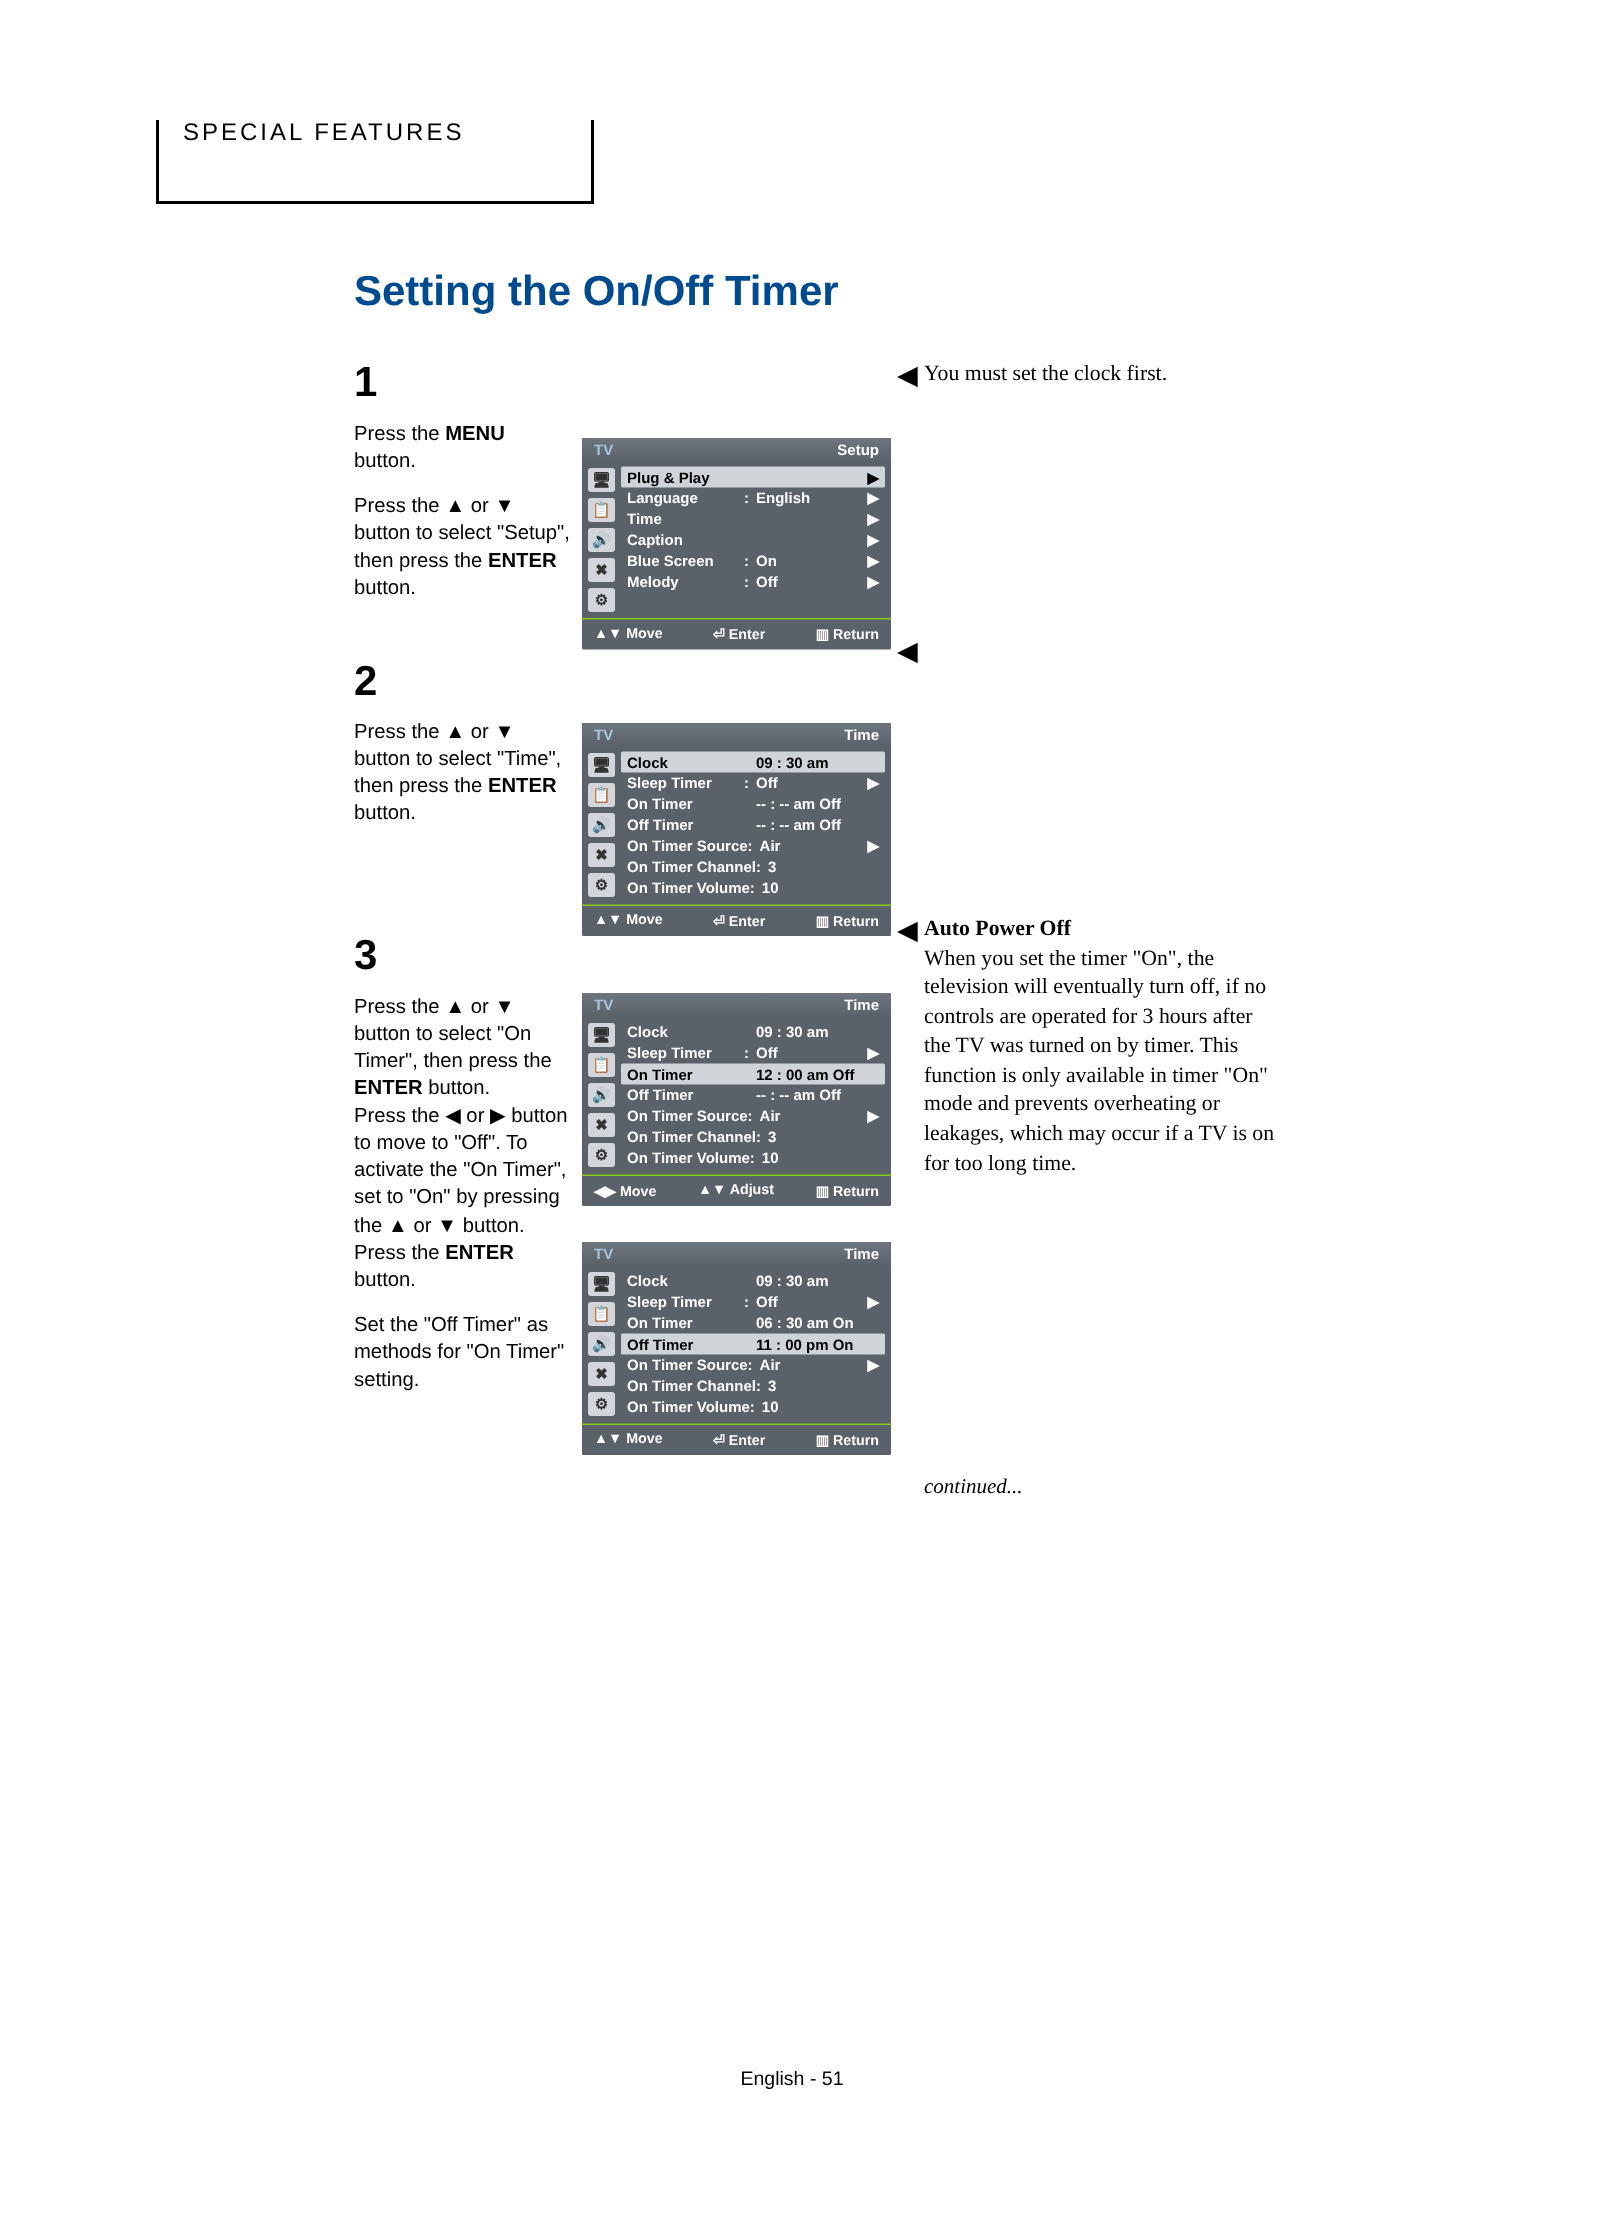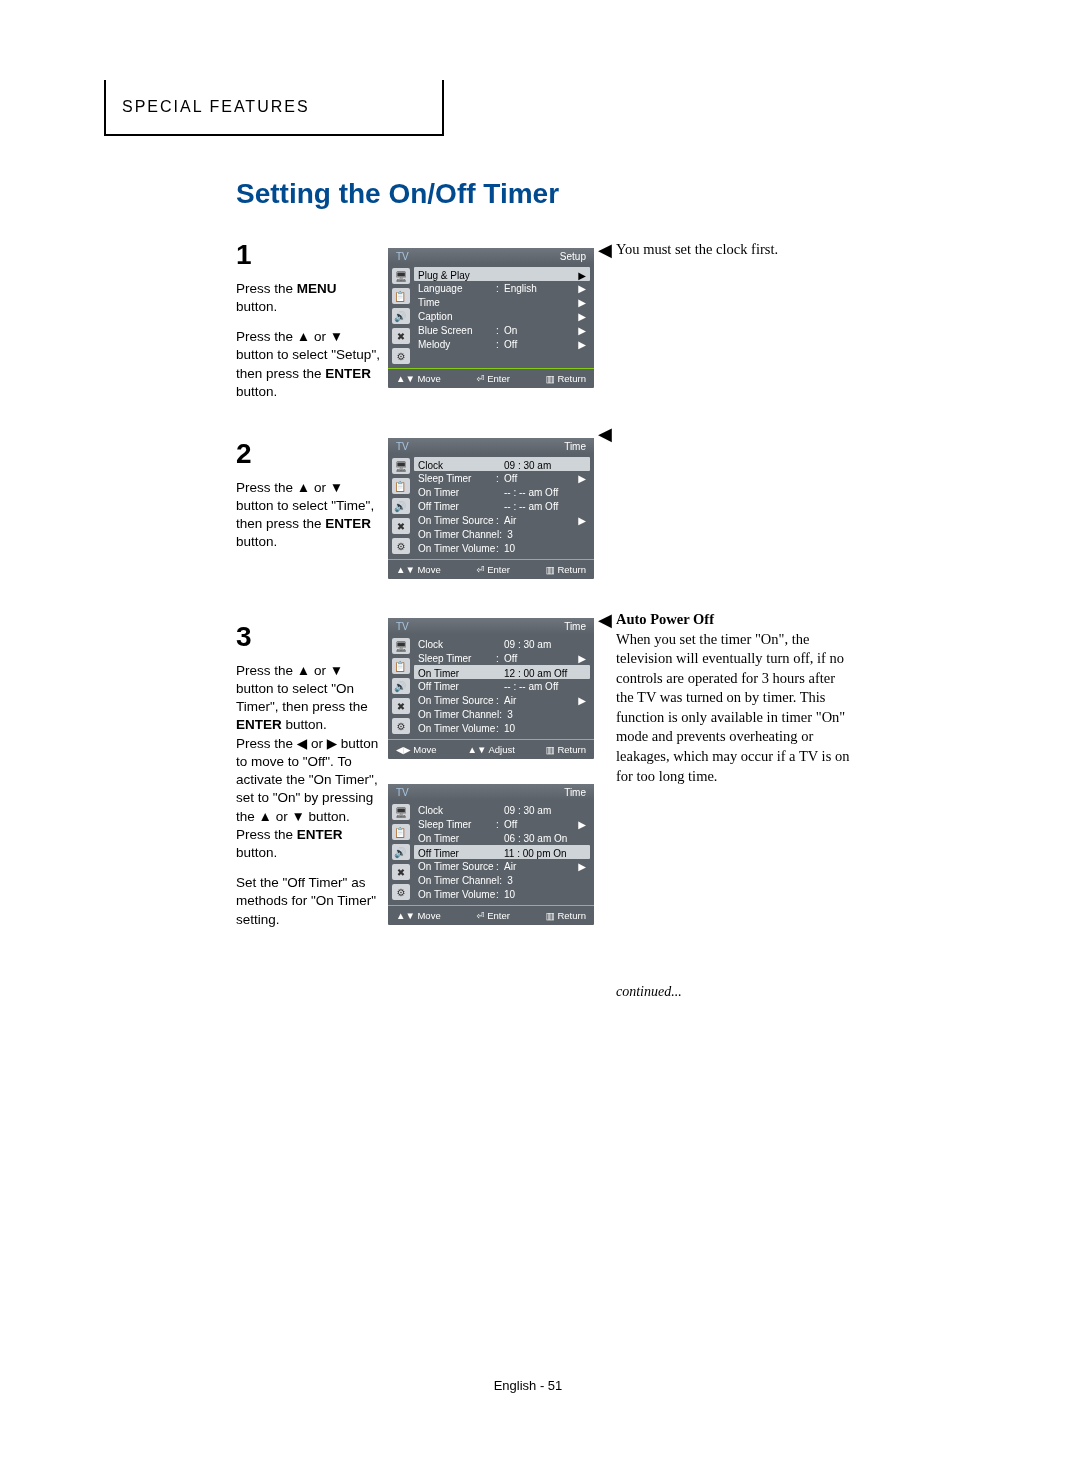--- a/index.html
+++ b/index.html
@@ -8,26 +8,26 @@
     height: 1478px;
     background: #fff;
     font-family: Arial, Helvetica, sans-serif;
     color: #000;
     position: relative;
   }
   .header-box {
     position: absolute;
     top: 80px;
     left: 104px;
-    width: 340px;
+    width: 292px;
     height: 56px;
     border: 2px solid #000;
     border-top: none;
     display: flex;
-    align-items: center;
+    align-items: flex-start;
     padding-left: 16px;
     font-variant: small-caps;
     letter-spacing: 2px;
     font-size: 16px;
   }
   .title {
     position: absolute;
     top: 178px;
     left: 236px;
     color: #004a8f;
@@ -42,23 +42,24 @@
   .step2 { top: 435px; }
   .step3 { top: 618px; }
 
   .tv {
     position: absolute;
     left: 388px;
     width: 206px;
     background: #5a6168;
     color: #fff;
     font-size: 11px;
-    font-weight: normal;
+    font-weight: bold;
     padding: 0;
     border-radius: 1px;
+    margin-top: 44px;
   }
   .tv .titlebar {
     display: flex; justify-content: space-between; align-items: center;
     padding: 3px 8px 2px 8px; font-size: 10px;
     background: linear-gradient(#6e757c, #5a6168);
   }
   .tv .titlebar .tvlabel { color: #a8c5e0; }
   .tv .body { display: flex; }
   .tv .iconcol { width: 24px; display: flex; flex-direction: column; gap: 4px; padding: 4px 0 4px 4px; }
   .tv .iconcol .ico { width: 18px; height: 16px; background: #d2d6da; border-radius: 2px; display:flex; align-items:center; justify-content:center; font-size:10px; color:#333;}

